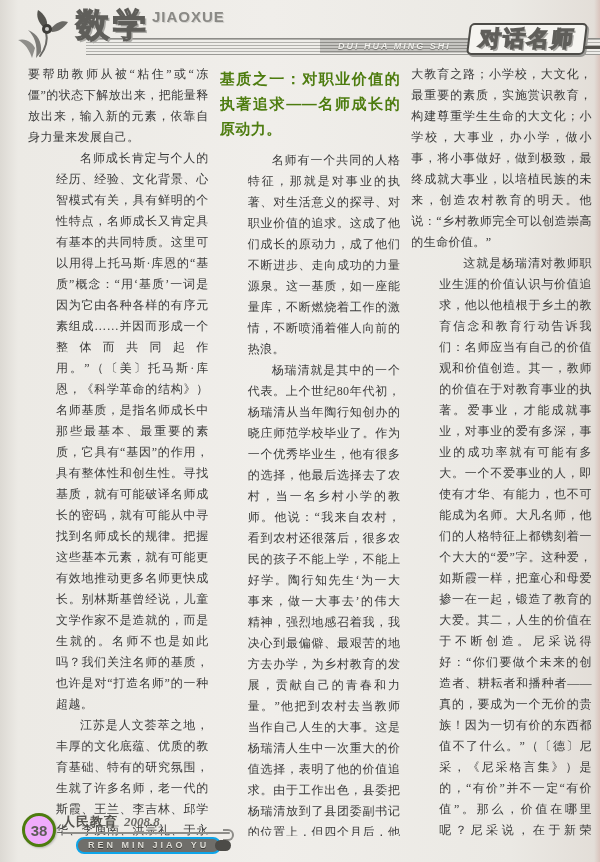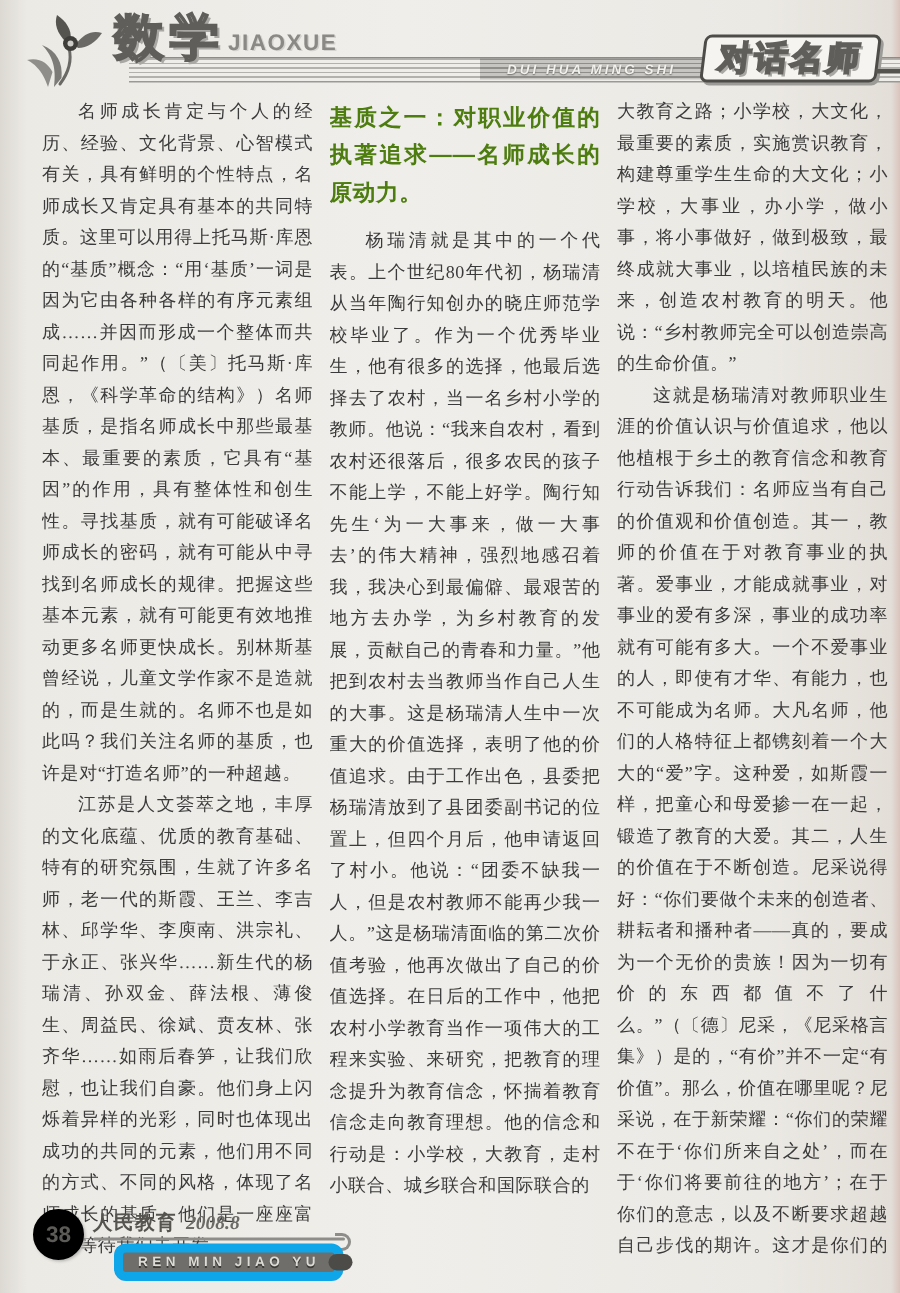--- a/index.html
+++ b/index.html
@@ -24,21 +24,21 @@
   }
   .masthead{position:absolute;left:14px;top:0px;display:flex;align-items:flex-start;}
   .bubble{
     font-family:"Liberation Sans","DejaVu Sans",sans-serif;font-weight:bold;
     color:#f7f6f3;-webkit-text-stroke:1.3px #5f5e5a;
     text-shadow:2px 2px 0 #a9a8a4;
   }
   .masthead-title{font-size:33px;line-height:1;letter-spacing:4px;margin-left:4px;}
   .masthead-sub{
     font-family:"Liberation Sans","DejaVu Sans",sans-serif;font-weight:bold;
-    font-size:15px;color:#8a8985;letter-spacing:1px;margin:12px 0 2px 2px;
+    font-size:15px;color:#8a8985;letter-spacing:1px;margin:0 0 2px 2px;
     text-shadow:1px 1px 0 #d4d3cf;
   }
   .section-pinyin{
     position:absolute;left:338px;top:33px;
     font-family:"Liberation Sans","DejaVu Sans",sans-serif;
     font-style:italic;font-weight:bold;font-size:9px;letter-spacing:2px;
     color:#f2f1ed;text-shadow:0 1px 1px #6b6a66;white-space:nowrap;text-align:center;
   }
   .section-box{
     position:absolute;right:14px;top:15px;padding:1px 9px 2px 9px;
@@ -51,48 +51,48 @@
   
   .main{
     position:absolute;top:64px;left:28px;right:8px;height:772px;
     display:flex;gap:11px;overflow:hidden;
   }
   .col{flex:1 1 0;overflow:hidden;}
   .para{
     margin:0;font-size:12px;line-height:21px;letter-spacing:0.4px;
     text-align:justify;color:#3b3b3b;
   }
-  .para.indent{text-indent:2em;}
+  .para.indent{text-indent:2em;margin-left:28px;}
   .col-heading{
     font-family:"Liberation Sans","DejaVu Sans",sans-serif;
     font-weight:bold;font-size:15px;line-height:25px;letter-spacing:0.5px;
     color:#4d7c0f;margin:2px 0 9px 0;text-align:justify;
   }
   
   .footer{position:absolute;left:22px;bottom:8px;display:flex;align-items:flex-start;z-index:3;}
   .page-circle{
     width:28px;height:28px;border-radius:50%;
-    border:3px solid #000000;background:#000000;
+    border:3px solid #4d7c0f;background:#f0abfc;
     font-family:"Liberation Sans","DejaVu Sans",sans-serif;
     font-weight:bold;font-size:15px;color:#5c5b57;
     display:flex;align-items:center;justify-content:center;
     box-shadow:1px 1px 2px #b7b6b2;
   }
   .footer-right{margin-left:6px;}
   .journal-line{display:flex;align-items:baseline;gap:6px;margin-top:0px;}
   .journal-name{
     font-family:"Liberation Sans","DejaVu Sans",sans-serif;
     font-weight:bold;font-size:13px;color:#55544f;letter-spacing:1px;
   }
   .journal-issue{font-style:italic;font-weight:bold;font-size:13px;color:#6b6a66;}
   .footer-rule{width:168px;height:2px;background:#8e8d89;border-radius:2px;position:relative;margin-top:1px;}
   .footer-rule::after{content:"";position:absolute;right:-4px;top:-3px;width:9px;height:8px;border:2px solid #8e8d89;border-left:none;border-radius:0 6px 6px 0;}
   .pinyin-pill{
     display:inline-block;margin:2px 0 0 14px;padding:1px 10px 2px 10px;
-    background:#6f6e6a;border:6px solid #0ea5e9;border-radius:8px;
+    background:#6f6e6a;border:2px solid #0ea5e9;border-radius:8px;
     font-family:"Liberation Sans","DejaVu Sans",sans-serif;
     font-weight:bold;font-size:9px;letter-spacing:3px;color:#dddcd6;
     text-shadow:0 1px 0 #3c3b37;position:relative;
   }
   .pinyin-pill::after{content:"";position:absolute;right:-12px;top:1px;width:16px;height:11px;background:#4c4b47;border-radius:6px;}
 </style>
 </head>
 <body>
 
 <div class="header">
@@ -119,27 +119,29 @@
 
   <span class="section-pinyin">DUI HUA MING SHI</span>
   <div class="section-box">
     <span class="bubble section-title">对话名师</span>
   </div>
   <div class="section-dash"></div>
 </div>
 
 <div class="main">
   <div class="col">
+    <p class="para">要帮助教师从被“粘住”或“冻僵”的状态下解放出来，把能量释放出来，输入新的元素，依靠自身力量来发展自己。</p>
     <p class="para indent">名师成长肯定与个人的经历、经验、文化背景、心智模式有关，具有鲜明的个性特点，名师成长又肯定具有基本的共同特质。这里可以用得上托马斯·库恩的“基质”概念：“用‘基质’一词是因为它由各种各样的有序元素组成……并因而形成一个整体而共同起作用。”（〔美〕托马斯·库恩，《科学革命的结构》）名师基质，是指名师成长中那些最基本、最重要的素质，它具有“基因”的作用，具有整体性和创生性。寻找基质，就有可能破译名师成长的密码，就有可能从中寻找到名师成长的规律。把握这些基本元素，就有可能更有效地推动更多名师更快成长。别林斯基曾经说，儿童文学作家不是造就的，而是生就的。名师不也是如此吗？我们关注名师的基质，也许是对“打造名师”的一种超越。</p>
     <p class="para indent">江苏是人文荟萃之地，丰厚的文化底蕴、优质的教育基础、特有的研究氛围，生就了许多名师，老一代的斯霞、王兰、李吉林、邱学华、李庾南、洪宗礼、于永正、张兴华……新生代的杨瑞清、孙双金、薛法根、薄俊生、周益民、徐斌、贲友林、张齐华……如雨后春笋，让我们欣慰，也让我们自豪。他们身上闪烁着异样的光彩，同时也体现出成功的共同的元素，他们用不同的方式、不同的风格，体现了名师成长的基质。他们是一座座富矿，等待我们去开发。</p>
 
   </div>
 
   <div class="col">
     <div class="col-heading">基质之一：对职业价值的执著追求——名师成长的原动力。</div>
+    <p class="para indent">名师有一个共同的人格特征，那就是对事业的执著、对生活意义的探寻、对职业价值的追求。这成了他们成长的原动力，成了他们不断进步、走向成功的力量源泉。这一基质，如一座能量库，不断燃烧着工作的激情，不断喷涌着催人向前的热浪。</p>
     <p class="para indent">杨瑞清就是其中的一个代表。上个世纪80年代初，杨瑞清从当年陶行知创办的晓庄师范学校毕业了。作为一个优秀毕业生，他有很多的选择，他最后选择去了农村，当一名乡村小学的教师。他说：“我来自农村，看到农村还很落后，很多农民的孩子不能上学，不能上好学。陶行知先生‘为一大事来，做一大事去’的伟大精神，强烈地感召着我，我决心到最偏僻、最艰苦的地方去办学，为乡村教育的发展，贡献自己的青春和力量。”他把到农村去当教师当作自己人生的大事。这是杨瑞清人生中一次重大的价值选择，表明了他的价值追求。由于工作出色，县委把杨瑞清放到了县团委副书记的位置上，但四个月后，他申请返回了村小。他说：“团委不缺我一人，但是农村教师不能再少我一人。”这是杨瑞清面临的第二次价值考验，他再次做出了自己的价值选择。在日后的工作中，他把农村小学教育当作一项伟大的工程来实验、来研究，把教育的理念提升为教育信念，怀揣着教育信念走向教育理想。他的信念和行动是：小学校，大教育，走村小联合、城乡联合和国际联合的</p>
   </div>
 
   <div class="col">
     <p class="para">大教育之路；小学校，大文化，最重要的素质，实施赏识教育，构建尊重学生生命的大文化；小学校，大事业，办小学，做小事，将小事做好，做到极致，最终成就大事业，以培植民族的未来，创造农村教育的明天。他说：“乡村教师完全可以创造崇高的生命价值。”</p>
     <p class="para indent">这就是杨瑞清对教师职业生涯的价值认识与价值追求，他以他植根于乡土的教育信念和教育行动告诉我们：名师应当有自己的价值观和价值创造。其一，教师的价值在于对教育事业的执著。爱事业，才能成就事业，对事业的爱有多深，事业的成功率就有可能有多大。一个不爱事业的人，即使有才华、有能力，也不可能成为名师。大凡名师，他们的人格特征上都镌刻着一个大大的“爱”字。这种爱，如斯霞一样，把童心和母爱掺一在一起，锻造了教育的大爱。其二，人生的价值在于不断创造。尼采说得好：“你们要做个未来的创造者、耕耘者和播种者——真的，要成为一个无价的贵族！因为一切有价的东西都值不了什么。”（〔德〕尼采，《尼采格言集》）是的，“有价”并不一定“有价值”。那么，价值在哪里呢？尼采说，在于新荣耀：“你们的荣耀不在于‘你们所来自之处’，而在于‘你们将要前往的地方’；在于你们的意志，以及不断要求超越自己步伐的期许。这才是你们的新荣耀！”的确，名师的眼光总是向前的——向着前往的地方，名师的姿态总是一种“将要”的姿态——将要向新的目标前行，将要有新的理想，将要有新的创造。尼采后来说得非常透彻：“所谓天才——</p>
   </div>
 </div>
 
 <div class="footer">

